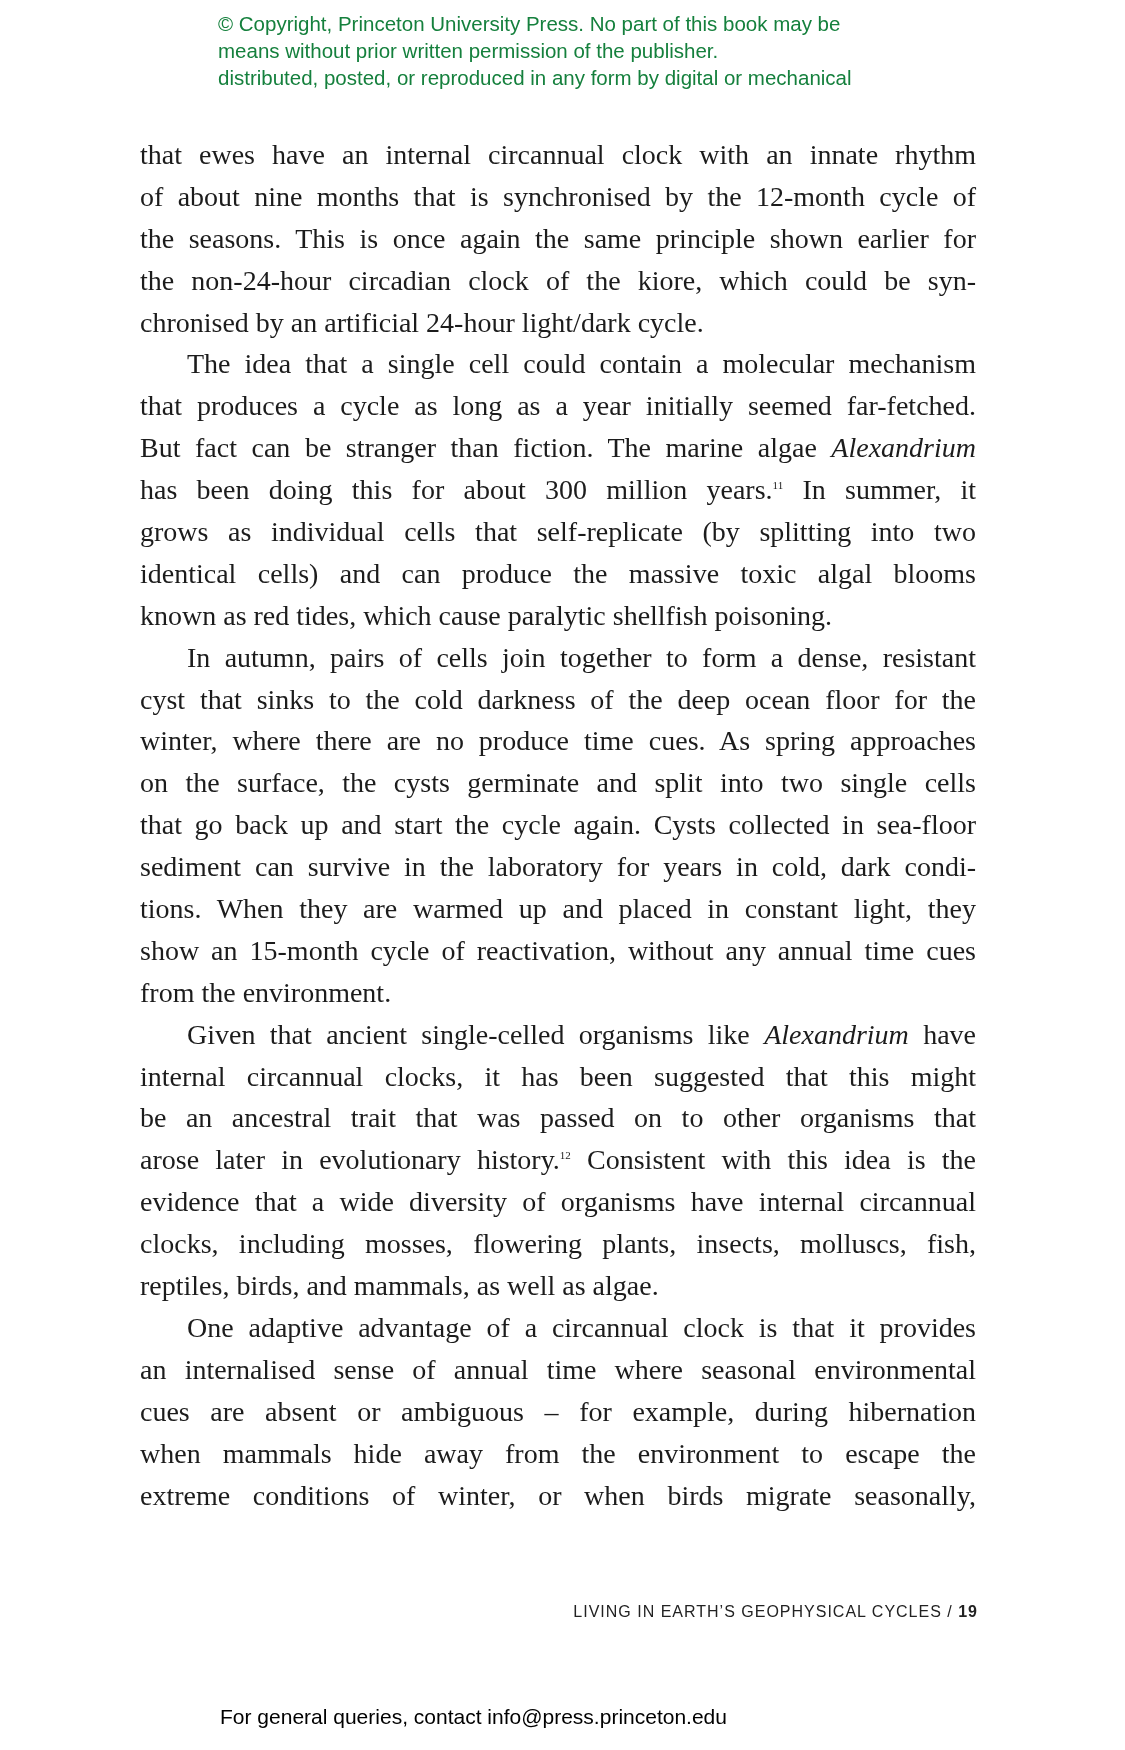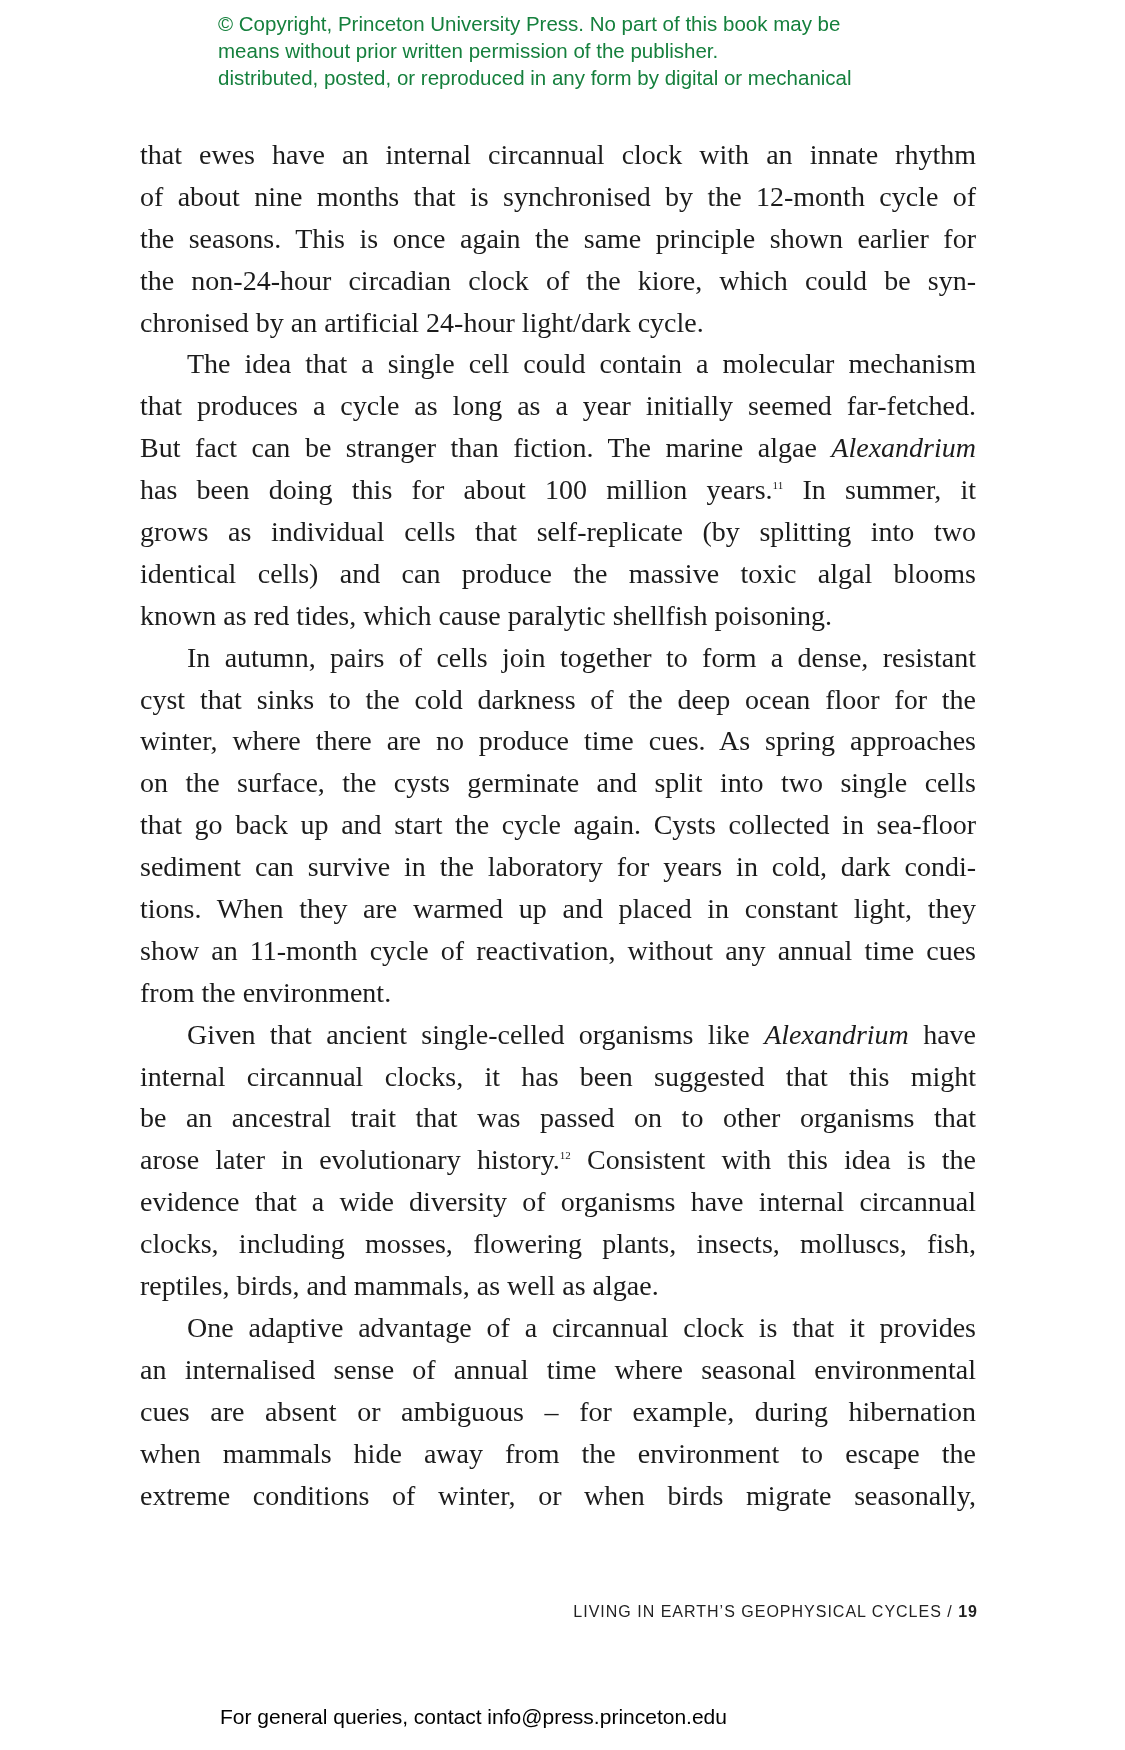--- a/index.html
+++ b/index.html
@@ -41,32 +41,32 @@
 
 <div class="body-text" id="body-text">
     <span class="line">that ewes have an internal circannual clock with an innate rhythm</span>
     <span class="line">of about nine months that is synchronised by the 12-month cycle of</span>
     <span class="line">the seasons. This is once again the same principle shown earlier for</span>
     <span class="line">the non-24-hour circadian clock of the kiore, which could be syn-</span>
     <span class="line last">chronised by an artificial 24-hour light/dark cycle.</span>
     <span class="line indent">The idea that a single cell could contain a molecular mechanism</span>
     <span class="line">that produces a cycle as long as a year initially seemed far-fetched.</span>
     <span class="line"><span>But fact can be stranger than fiction. The marine algae </span><span class="ital">Alexandrium</span></span>
-    <span class="line"><span>has been doing this for about 100 million years.</span><sup>11</sup><span> In summer, it</span></span>
+    <span class="line"><span>has been doing this for about 300 million years.</span><sup>11</sup><span> In summer, it</span></span>
     <span class="line">grows as individual cells that self-replicate (by splitting into two</span>
     <span class="line">identical cells) and can produce the massive toxic algal blooms</span>
     <span class="line last">known as red tides, which cause paralytic shellfish poisoning.</span>
     <span class="line indent">In autumn, pairs of cells join together to form a dense, resistant</span>
     <span class="line">cyst that sinks to the cold darkness of the deep ocean floor for the</span>
     <span class="line">winter, where there are no produce time cues. As spring approaches</span>
     <span class="line">on the surface, the cysts germinate and split into two single cells</span>
     <span class="line">that go back up and start the cycle again. Cysts collected in sea-floor</span>
     <span class="line">sediment can survive in the laboratory for years in cold, dark condi-</span>
     <span class="line">tions. When they are warmed up and placed in constant light, they</span>
-    <span class="line">show an 11-month cycle of reactivation, without any annual time cues</span>
+    <span class="line">show an 15-month cycle of reactivation, without any annual time cues</span>
     <span class="line last">from the environment.</span>
     <span class="line indent"><span>Given that ancient single-celled organisms like </span><span class="ital">Alexandrium</span><span> have</span></span>
     <span class="line">internal circannual clocks, it has been suggested that this might</span>
     <span class="line">be an ancestral trait that was passed on to other organisms that</span>
     <span class="line"><span>arose later in evolutionary history.</span><sup>12</sup><span> Consistent with this idea is the</span></span>
     <span class="line">evidence that a wide diversity of organisms have internal circannual</span>
     <span class="line">clocks, including mosses, flowering plants, insects, molluscs, fish,</span>
     <span class="line last">reptiles, birds, and mammals, as well as algae.</span>
     <span class="line indent">One adaptive advantage of a circannual clock is that it provides</span>
     <span class="line">an internalised sense of annual time where seasonal environmental</span>

